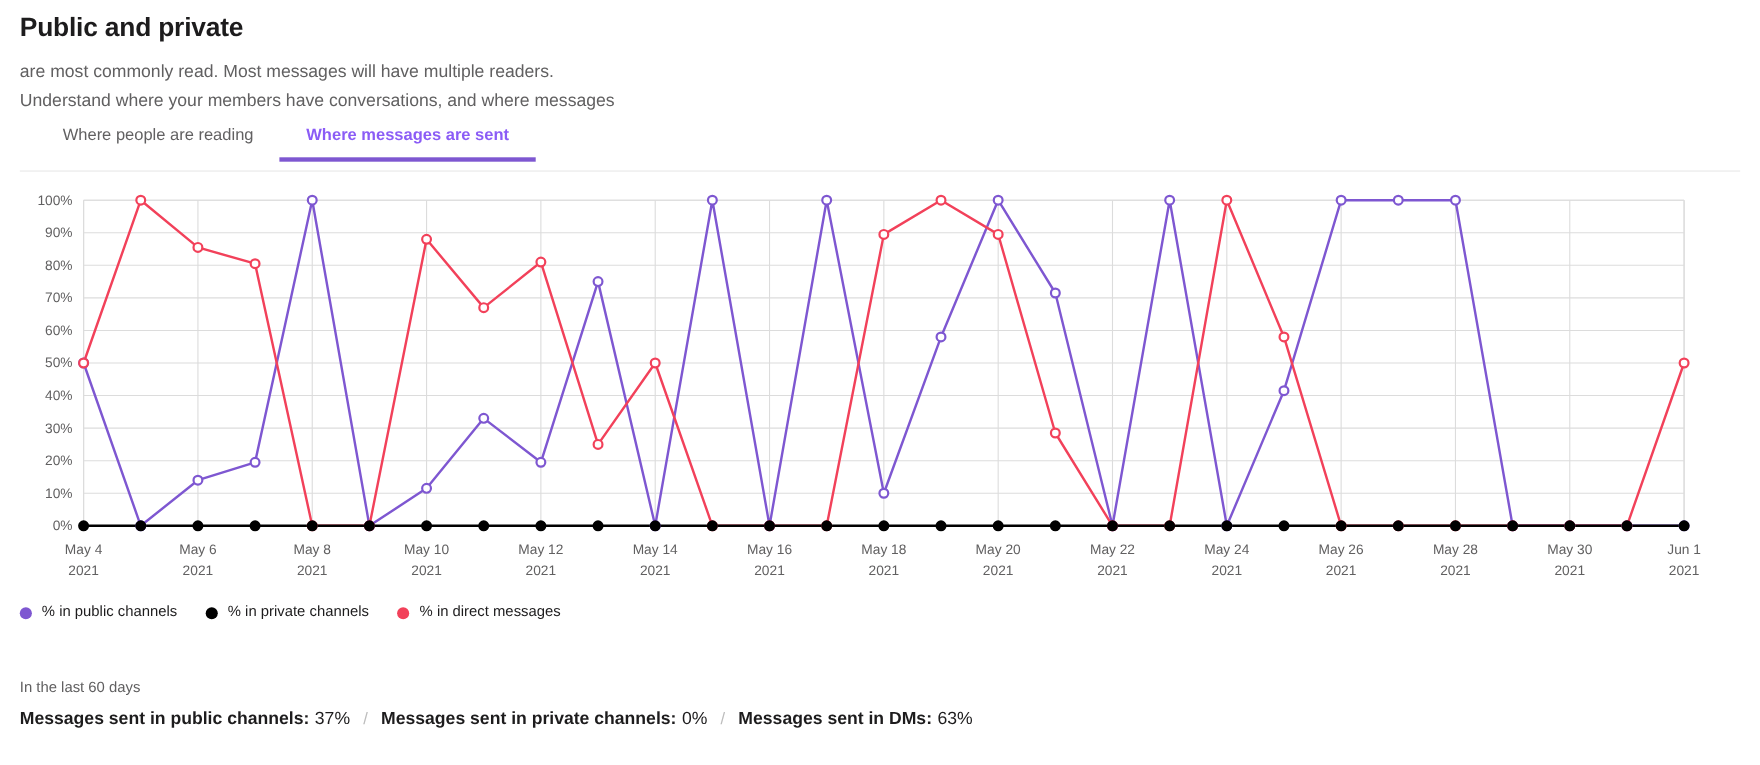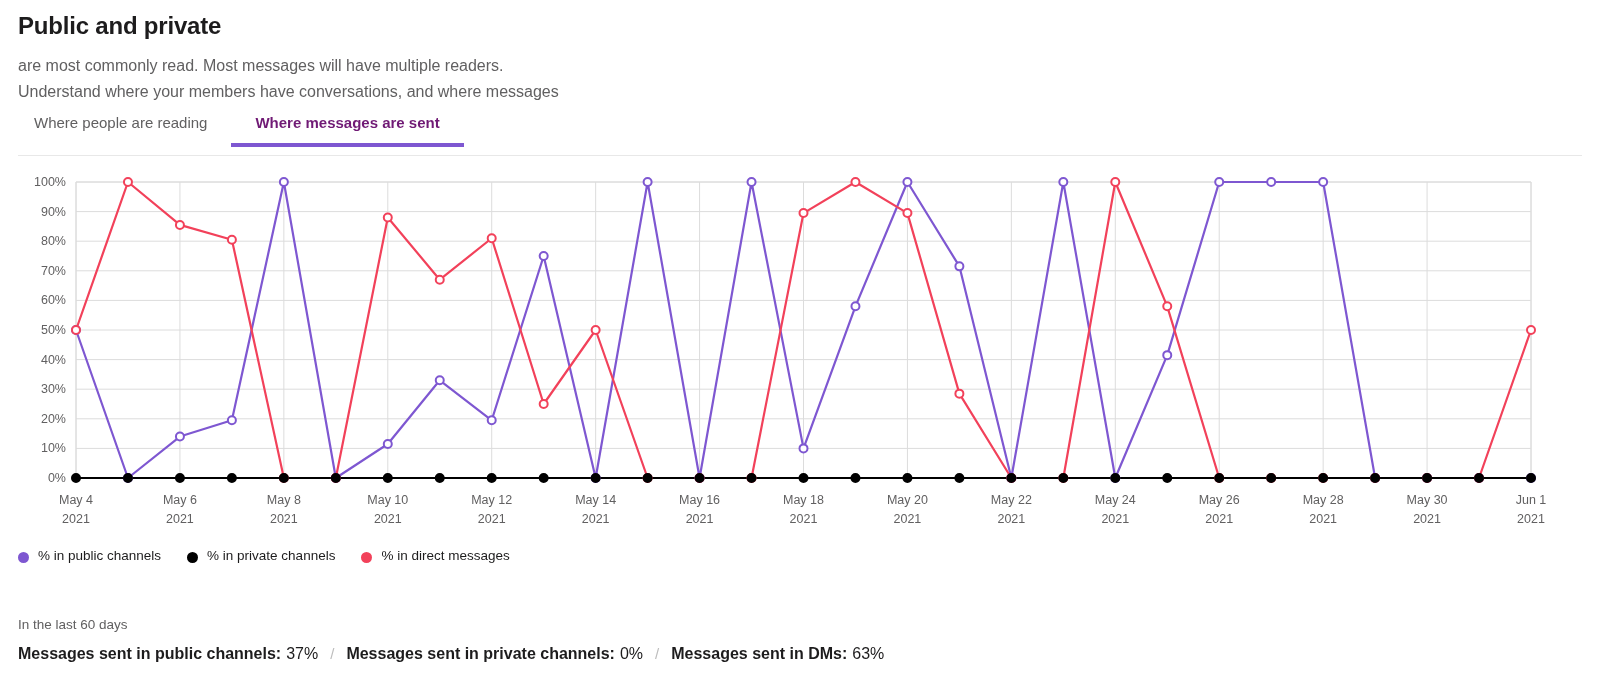--- a/index.html
+++ b/index.html
@@ -17,26 +17,26 @@
     position:absolute;left:18px;top:12px;
     font-size:24px;font-weight:bold;letter-spacing:-.2px;color:#1d1c1d;
   }
   .subtitle{
     position:absolute;left:18px;top:53px;
     font-size:16px;line-height:26px;color:#616061;width:620px;
   }
   .subtitle span{display:block;}
 
   
-  .tabs{position:absolute;left:10px;top:110px;display:flex;align-items:center;}
+  .tabs{position:absolute;left:33px;top:110px;display:flex;align-items:center;}
   .tab{
     font-size:15px;color:#616061;padding:4px 24px 12px 24px;
     border-bottom:4px solid transparent;cursor:pointer;white-space:nowrap;
   }
-  .tab.active{color:#701a75;font-weight:bold;border-bottom-color:#7e57d1;}
+  .tab.active{color:#8b5cf6;font-weight:bold;border-bottom-color:#7e57d1;}
   .tabrule{position:absolute;left:18px;top:155px;width:1564px;height:1px;background:#e8e8e8;}
 
   
   .chart-wrap{position:absolute;left:0;top:168px;width:1600px;height:370px;}
   .chart-svg{display:block;}
 
   
   .legend{position:absolute;left:18px;top:548px;display:flex;align-items:center;}
   .legend-item{display:flex;align-items:flex-end;margin-right:26px;}
   .legend-dot{width:11px;height:11px;border-radius:50%;margin-right:9px;}

